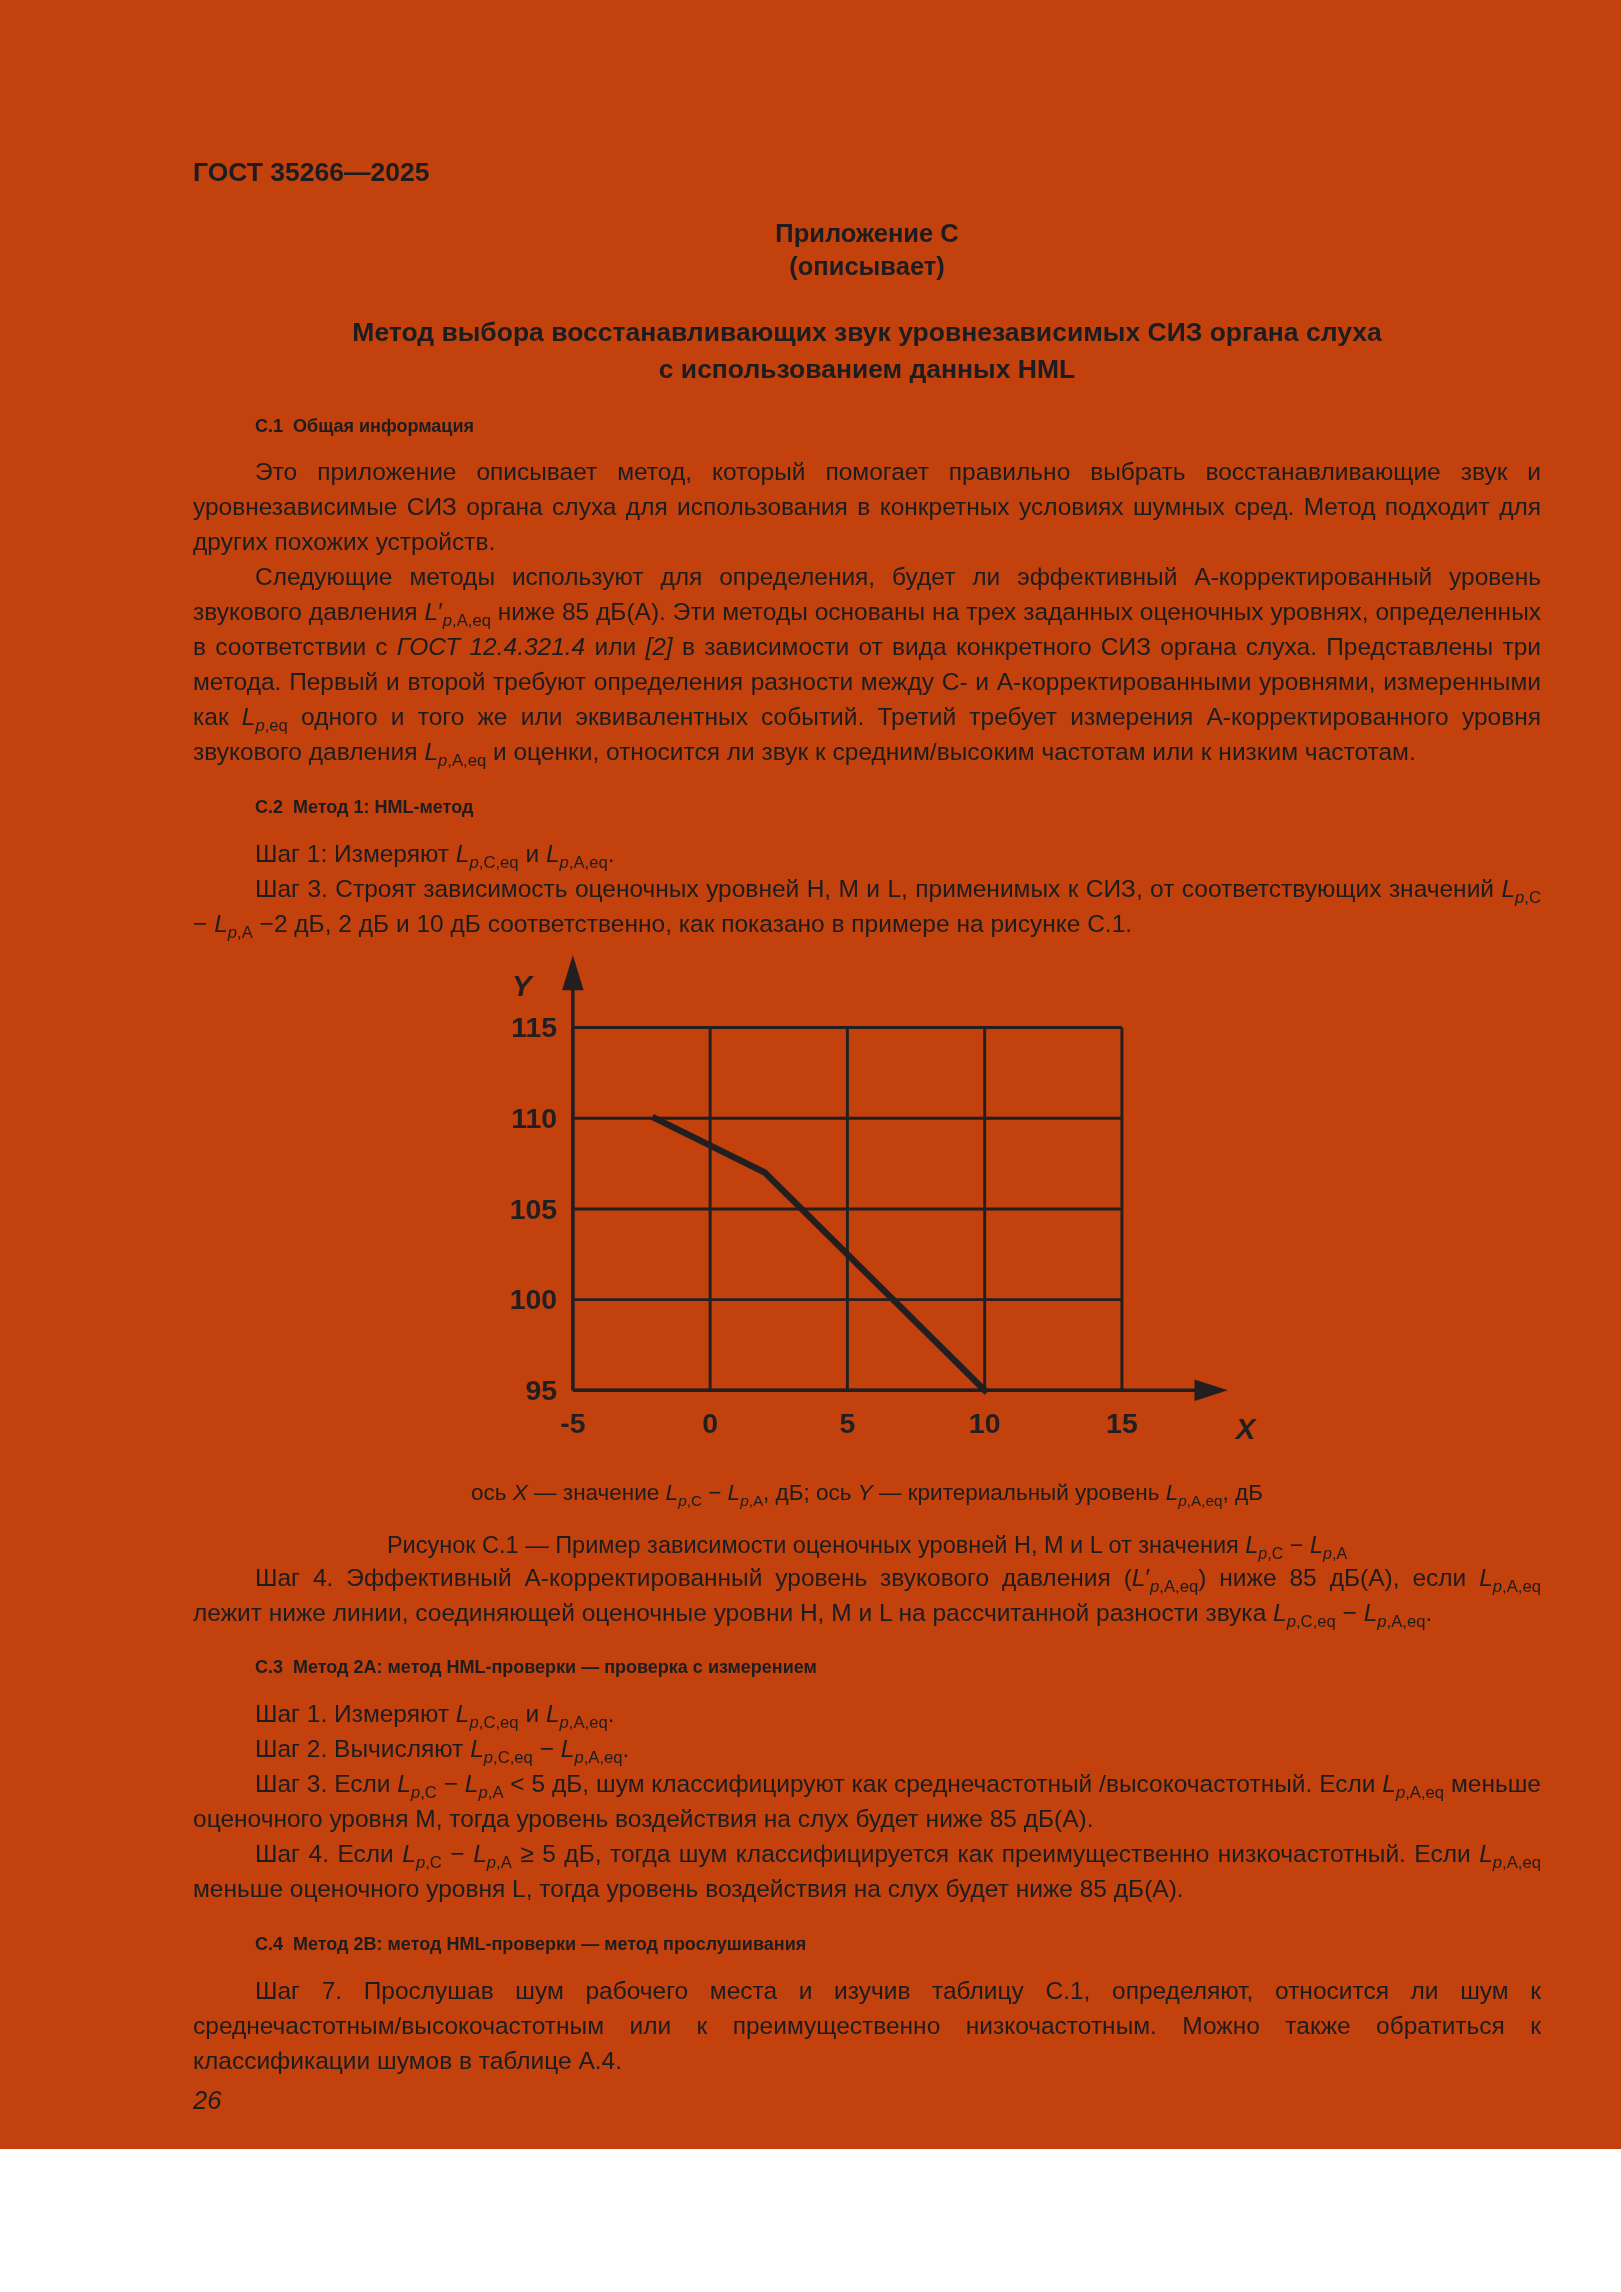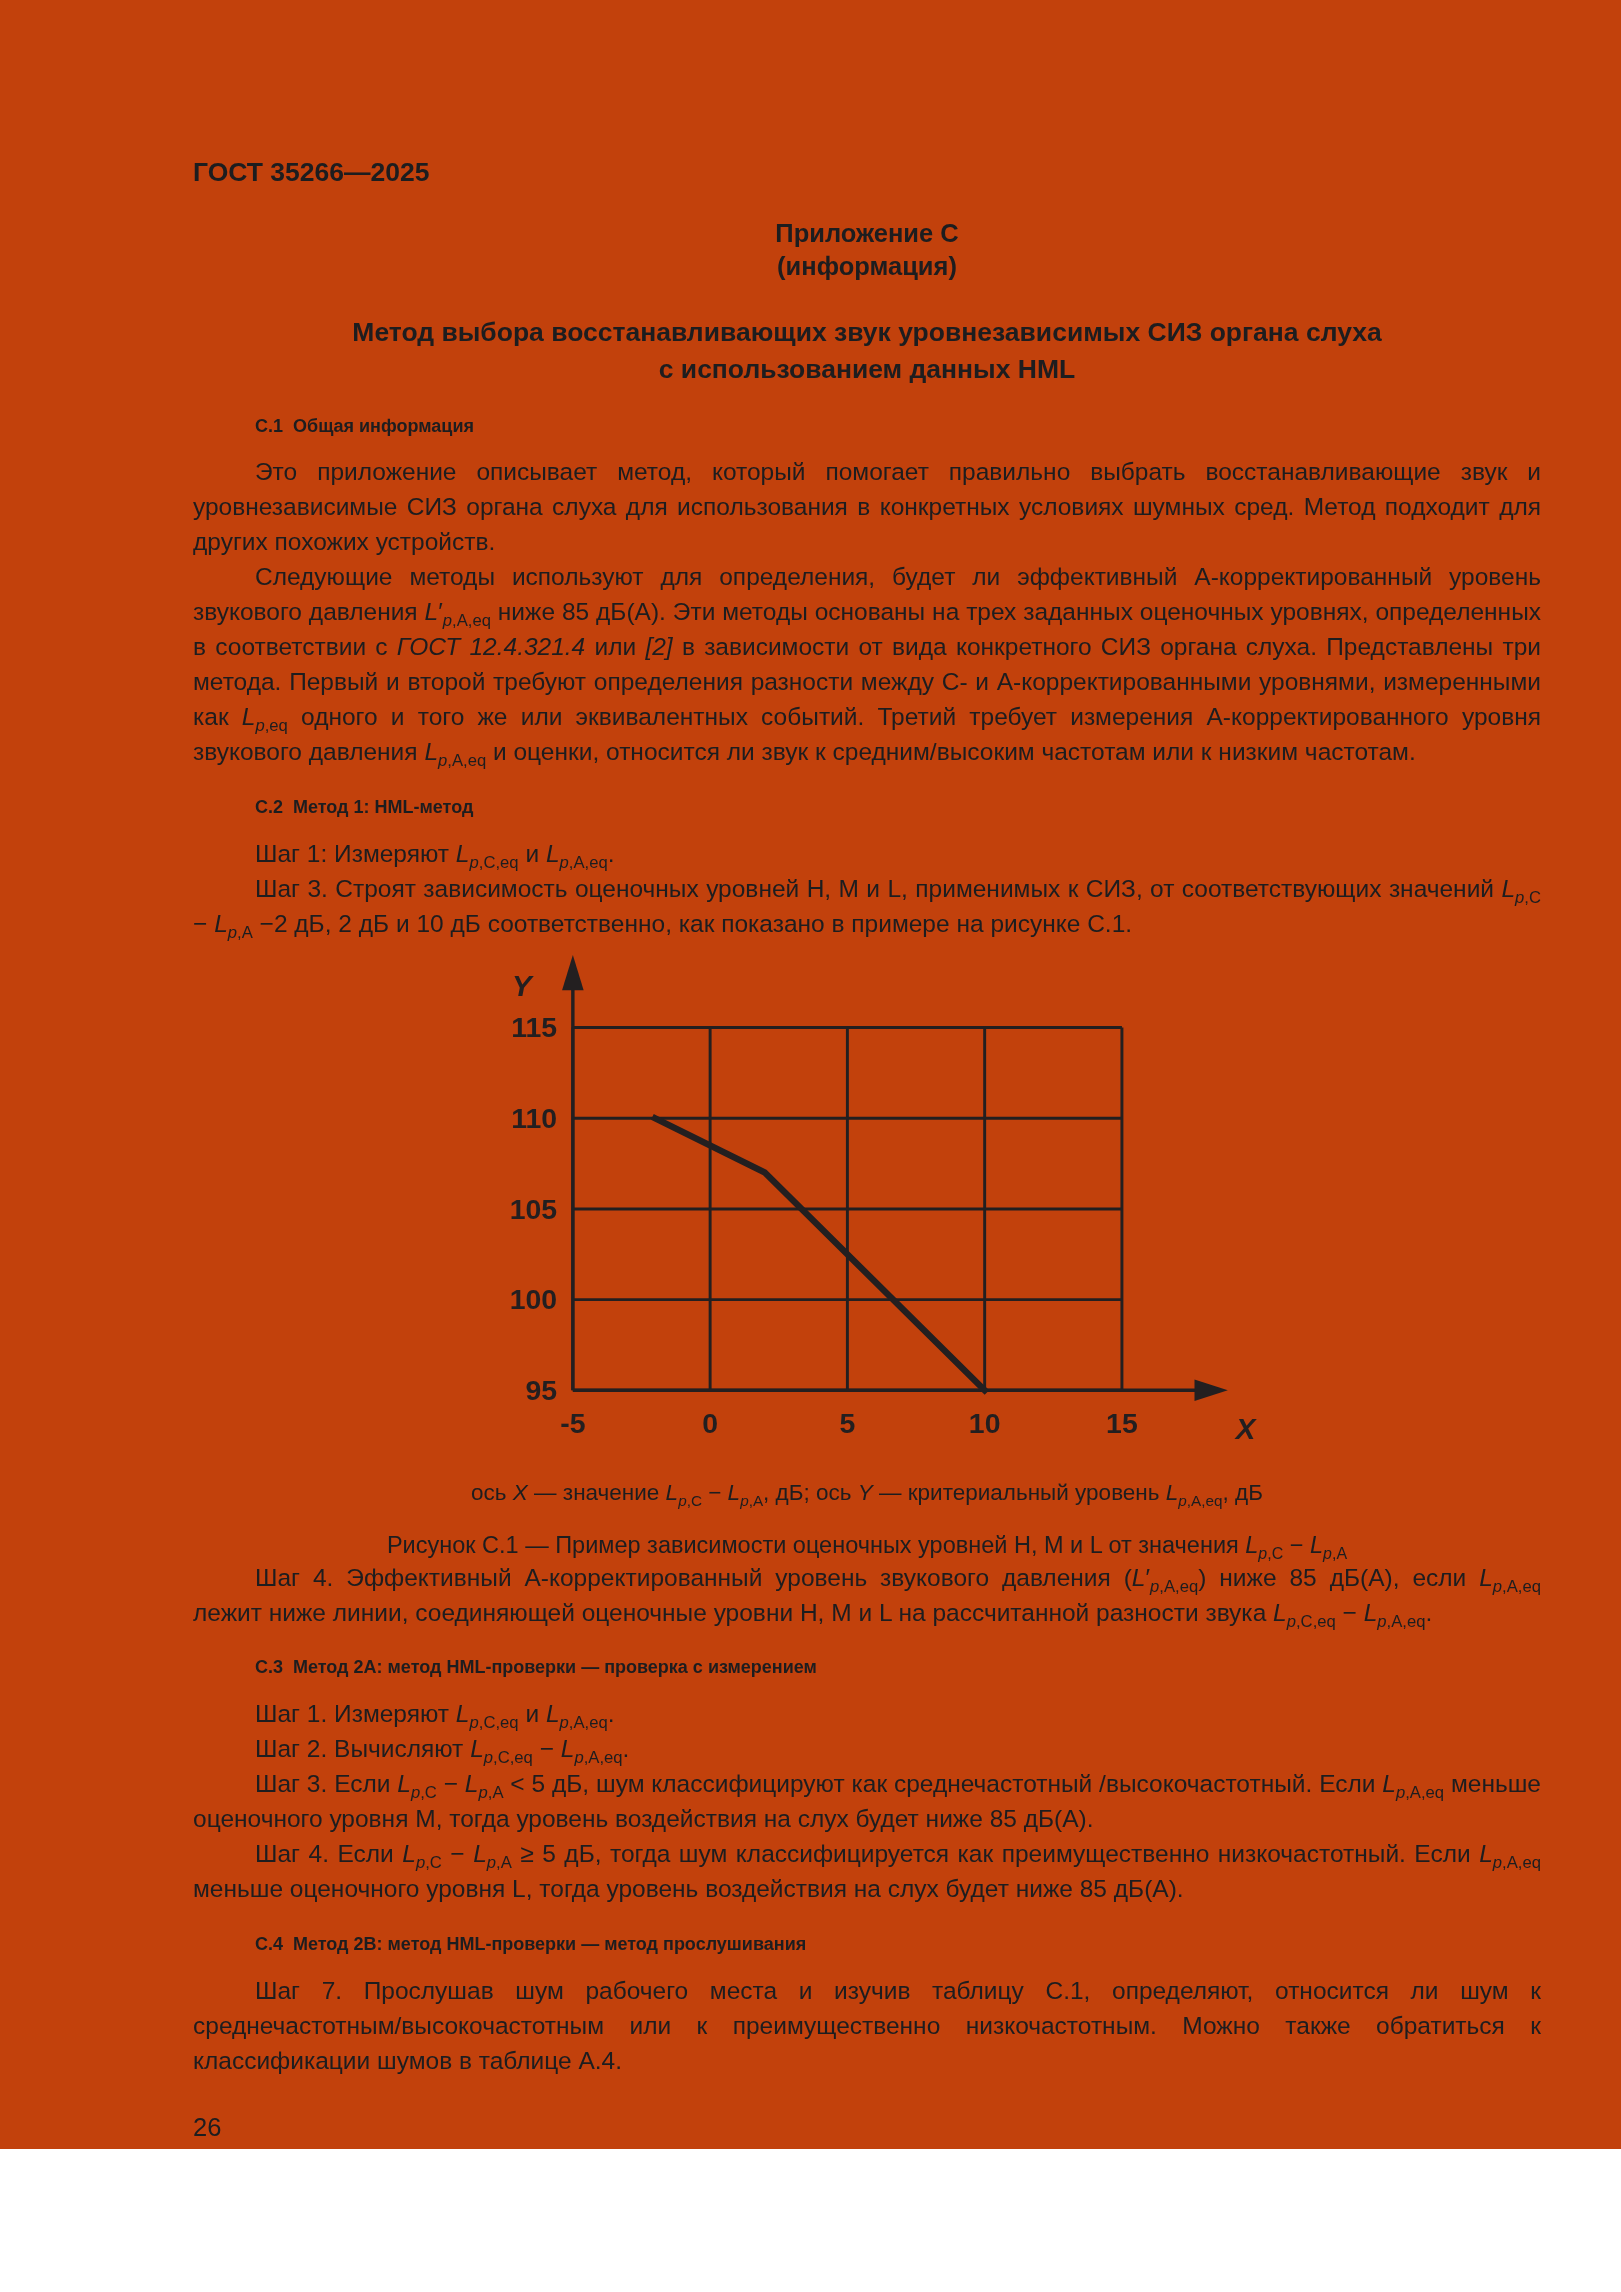--- a/index.html
+++ b/index.html
@@ -22,41 +22,41 @@
   p.body {
     margin:0; font-size:24.5px; line-height:35px;
     text-align:justify; text-indent:62px;
   }
   sub { font-size:0.68em; line-height:0; }
   i { font-style:italic; }
   .figure-wrap { margin-top:9.8px; text-align:center; }
   .axis-note { margin-top:13.7px; font-size:22.5px; line-height:29px; text-align:center; }
   .fig-caption { margin-top:23.5px; font-size:23.5px; line-height:29px; text-align:center; }
   .step4-gap { margin-top:27.4px; }
-  .page-number { margin-top:35px; font-size:25.5px; }
+  .page-number { margin-top:8px; font-size:25.5px;font-style:italic; }
 
   
   #figure-plot { display:inline-block; }
   #figure-plot .grid-line { stroke:#231f20; stroke-width:3; }
   #figure-plot .axis-line { stroke:#231f20; stroke-width:3.5; }
   #figure-plot .arrow-head { fill:#231f20; stroke:none; }
   #figure-plot .data-line { fill:none; stroke:#231f20; stroke-width:6.5; stroke-linejoin:round; stroke-linecap:square; }
   #figure-plot text { font-family:"Liberation Sans", sans-serif; font-weight:bold; font-size:29px; fill:#231f20; }
   #figure-plot text.axis-letter { font-style:italic; font-size:30px; }
 </style>
 </head>
 <body>
 
 <div class="page">
 
   <div class="doc-header">ГОСТ 35266—2025</div>
 
   <div class="appendix-label centered">Приложение С</div>
 
-  <div class="appendix-sub centered">(информация)</div>
+  <div class="appendix-sub centered">(описывает)</div>
 
   <div class="doc-title centered">
     <span>Метод выбора восстанавливающих звук уровнезависимых СИЗ органа слуха</span><br>
     <span>с использованием данных HML</span>
   </div>
 
   <div class="sec-heading">С.1&nbsp; Общая информация</div>
   <p class="body">Это приложение описывает метод, который помогает правильно выбрать восстанавливающие звук и уровнезависимые СИЗ органа слуха для использования в конкретных условиях шумных сред. Метод подходит для других похожих устройств.</p>
   <p class="body">Следующие методы используют для определения, будет ли эффективный А-корректированный уровень звукового давления <i>L</i>′<sub><i>p</i>,A,eq</sub> ниже 85 дБ(А). Эти методы основаны на трех заданных оценочных уровнях, определенных в соответствии с <i>ГОСТ 12.4.321.4</i> или <i>[2]</i> в зависимости от вида конкретного СИЗ органа слуха. Представлены три метода. Первый и второй требуют определения разности между С- и А-корректированными уровнями, измеренными как <i>L</i><sub><i>p</i>,eq</sub> одного и того же или эквивалентных событий. Третий требует измерения А-корректированного уровня звукового давления <i>L</i><sub><i>p</i>,A,eq</sub> и оценки, относится ли звук к средним/высоким частотам или к низким частотам.</p>
 

